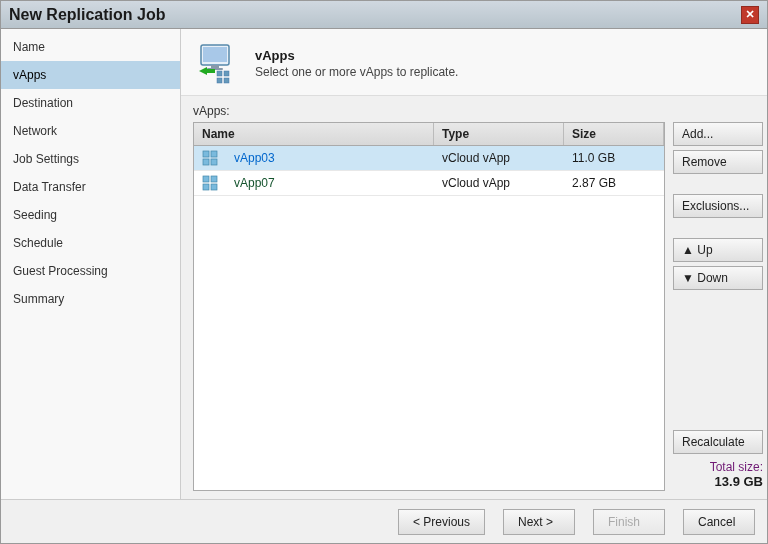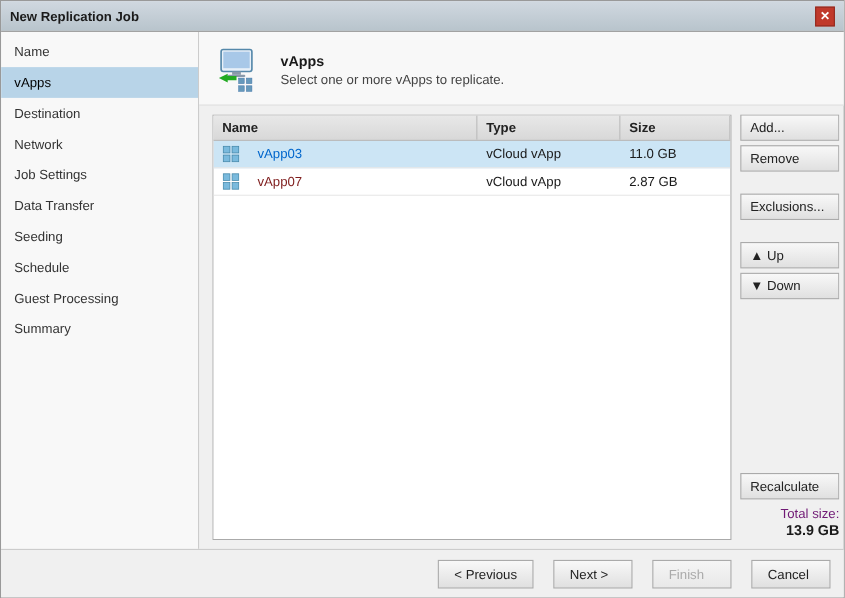--- a/index.html
+++ b/index.html
@@ -20,21 +20,21 @@
       height: 28px;
       display: flex;
       align-items: center;
       justify-content: space-between;
       padding: 0 8px;
       border-bottom: 1px solid #999;
       flex-shrink: 0;
     }
 
     .title-bar-text {
-      font-size: 12px;
+      font-size: 16px;
       font-weight: 600;
       color: #1a1a1a;
     }
 
     .title-bar-close {
       width: 18px;
       height: 18px;
       background: #c0392b;
       border: 1px solid #922b21;
       display: flex;
@@ -293,20 +293,21 @@
             <rect x="27" y="37" width="5" height="5" fill="#6699bb" stroke="#4477aa" stroke-width="0.5"></rect>
           </svg>
         </div>
         <div class="header-text">
           <h2>vApps</h2>
           <p>Select one or more vApps to replicate.</p>
         </div>
       </div>
 
       <div class="vapps-section">
+        <div class="vapps-label">vApps:</div>
         <div class="vapps-body">
 
           <div class="table-container">
             <div class="table-header">
               <div class="col col-name">Name</div>
               <div class="col col-type">Type</div>
               <div class="col col-size">Size</div>
             </div>
             <div class="table-body">
 
@@ -324,21 +325,21 @@
                   <div class="col col-size">11.0 GB</div>
                 </div>
                 <div class="table-row">
                   <div class="col col-name">
                     <svg width="16" height="16" viewBox="0 0 16 16">
       <rect x="1" y="1" width="6" height="6" fill="#7abadd" stroke="#4488aa" stroke-width="0.7"></rect>
       <rect x="9" y="1" width="6" height="6" fill="#7abadd" stroke="#4488aa" stroke-width="0.7"></rect>
       <rect x="1" y="9" width="6" height="6" fill="#7abadd" stroke="#4488aa" stroke-width="0.7"></rect>
       <rect x="9" y="9" width="6" height="6" fill="#7abadd" stroke="#4488aa" stroke-width="0.7"></rect>
     </svg>
-                    <span style="color: #7f1d1d;">vApp07</span>
+                    <span style="color: #14532d;">vApp07</span>
                   </div>
                   <div class="col col-type">vCloud vApp</div>
                   <div class="col col-size">2.87 GB</div>
                 </div>
               </div>
           </div>
 
           <div class="action-buttons">
             <button class="btn">Add...</button>
             <button class="btn">Remove</button>

